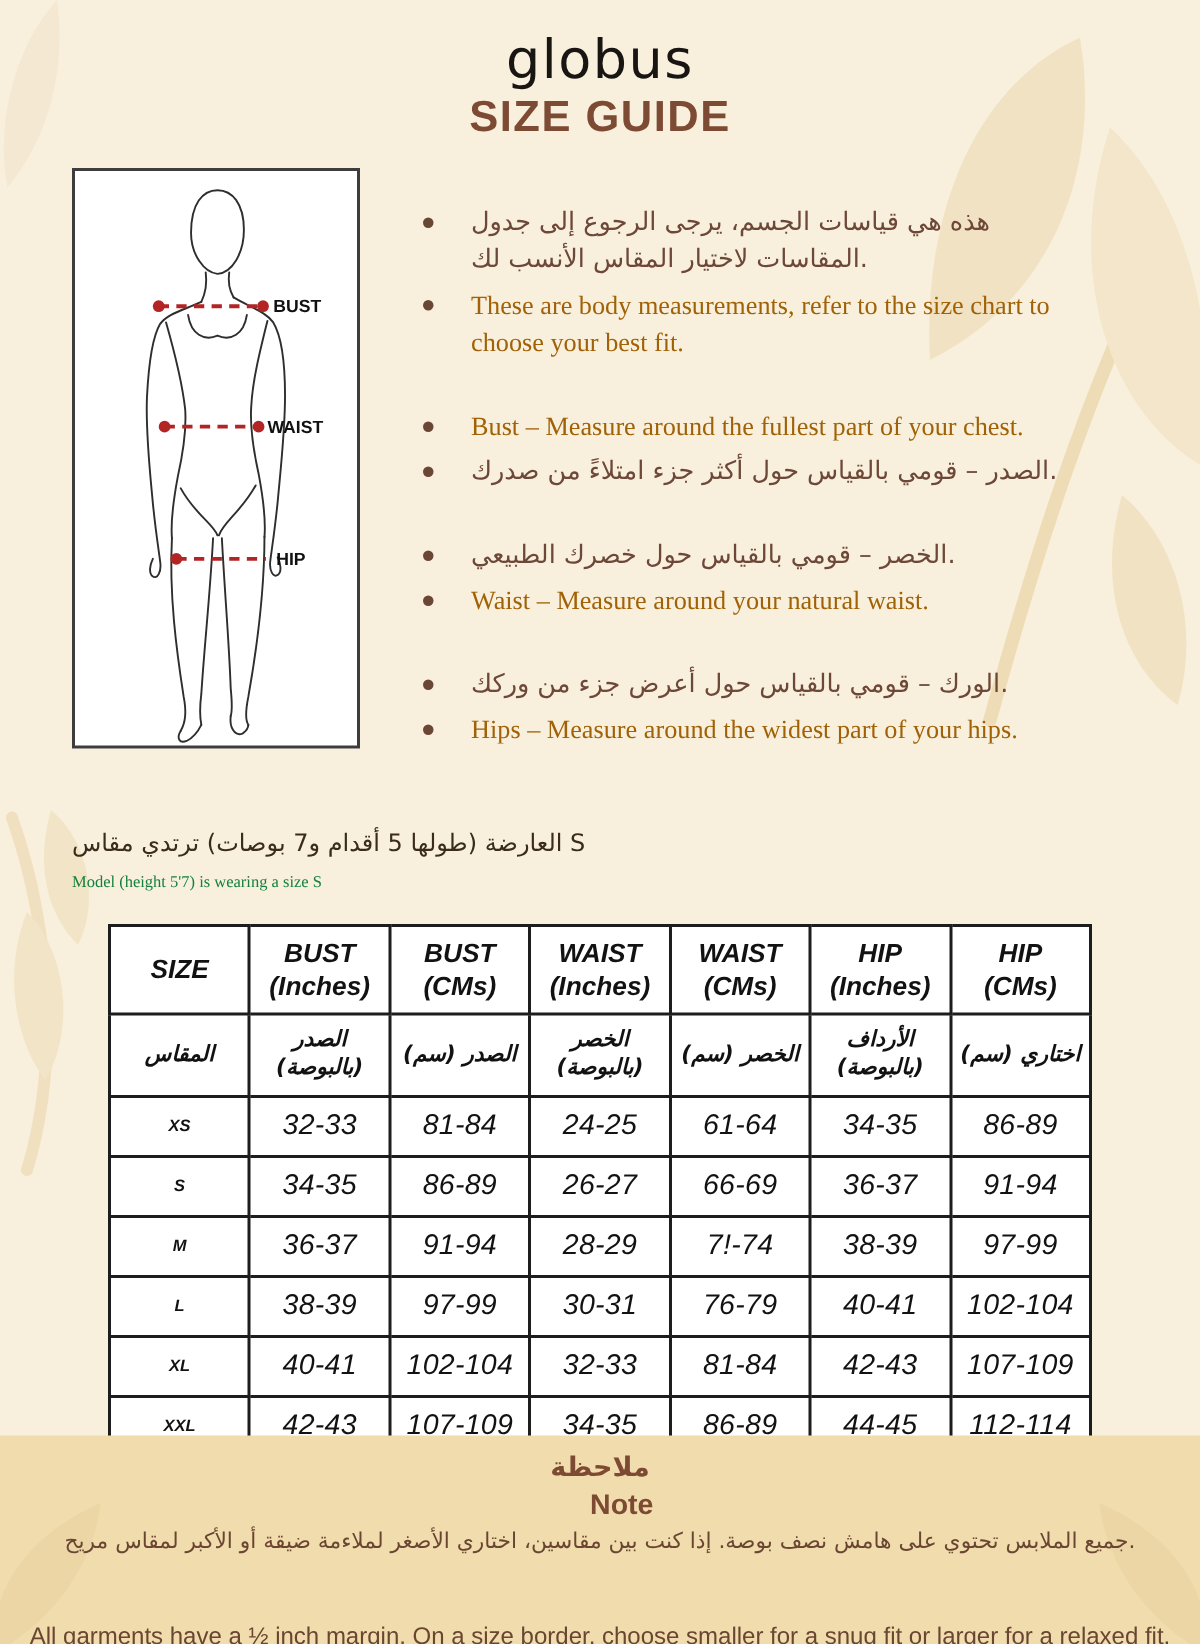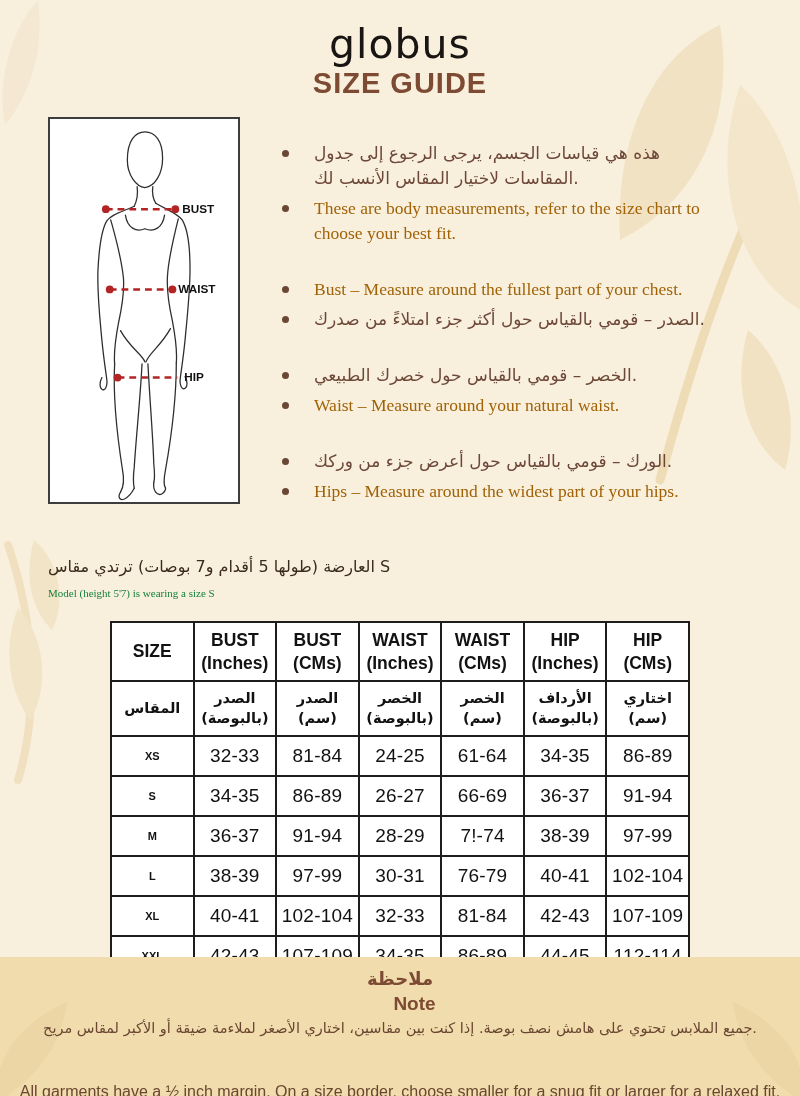--- a/index.html
+++ b/index.html
@@ -8,21 +8,21 @@
     background:var(--background, #f8f0dd);
     overflow:hidden;
     font-family:"Liberation Sans", sans-serif;
   }
   .decor { position:absolute; pointer-events:none; z-index:0; }
 
   
   header { position:relative; z-index:1; text-align:center; padding-top:22px; }
   .logo {
     font-family:"DejaVu Sans", sans-serif;
-    font-size:41px; font-weight:500; letter-spacing:1px;
+    font-size:36px; font-weight:500; letter-spacing:1px;
     color:#181512; line-height:1.08;
   }
   .subtitle {
     margin:1px 0 0; font-size:29px; font-weight:800; letter-spacing:1px;
     color:var(--accent-brown, #7d4a33);
   }
 
   
   .top-section { position:relative; z-index:1; display:flex; margin:17px 0 0 48px; gap:42px; }
   .figure-box {
@@ -39,21 +39,21 @@
   .b-en { font-family:"Liberation Serif", serif; font-size:17.5px; line-height:25px; color:#a16207; }
 
   
   .model-note { position:relative; z-index:1; margin:19px 0 0 48px; }
   .m-ar { font-family:"DejaVu Sans", sans-serif; font-size:16px; line-height:26px; color:#3a2b1c; }
   .m-en { font-family:"Liberation Serif", serif; font-size:11px; line-height:26px; color:#15803d; }
 
   
   table.size-chart {
     position:relative; z-index:1; table-layout:fixed;
-    border-collapse:collapse; width:580px; margin:15px auto 0; background:#fff;
+    border-collapse:collapse; width:656px; margin:15px auto 0; background:#fff;font-style:italic;
   }
   .size-chart th, .size-chart td {
     border:2px solid var(--table-border, #1d1d1d);
     text-align:center; vertical-align:middle; padding:0; color:#121212;
   }
   .size-chart thead tr.h-en th { height:57px; font-size:17.5px; font-weight:700; line-height:1.3; }
   .size-chart thead tr.h-ar th { height:53px; font-size:14.5px; font-weight:700; line-height:1.35; font-family:"DejaVu Sans", sans-serif; }
   .size-chart tbody th { height:38px; font-size:11px; font-weight:700; }
   .size-chart tbody td { height:38px; font-size:19px; font-weight:400; letter-spacing:0.2px; }
   .size-chart .l1, .size-chart .l2 { display:block; }

